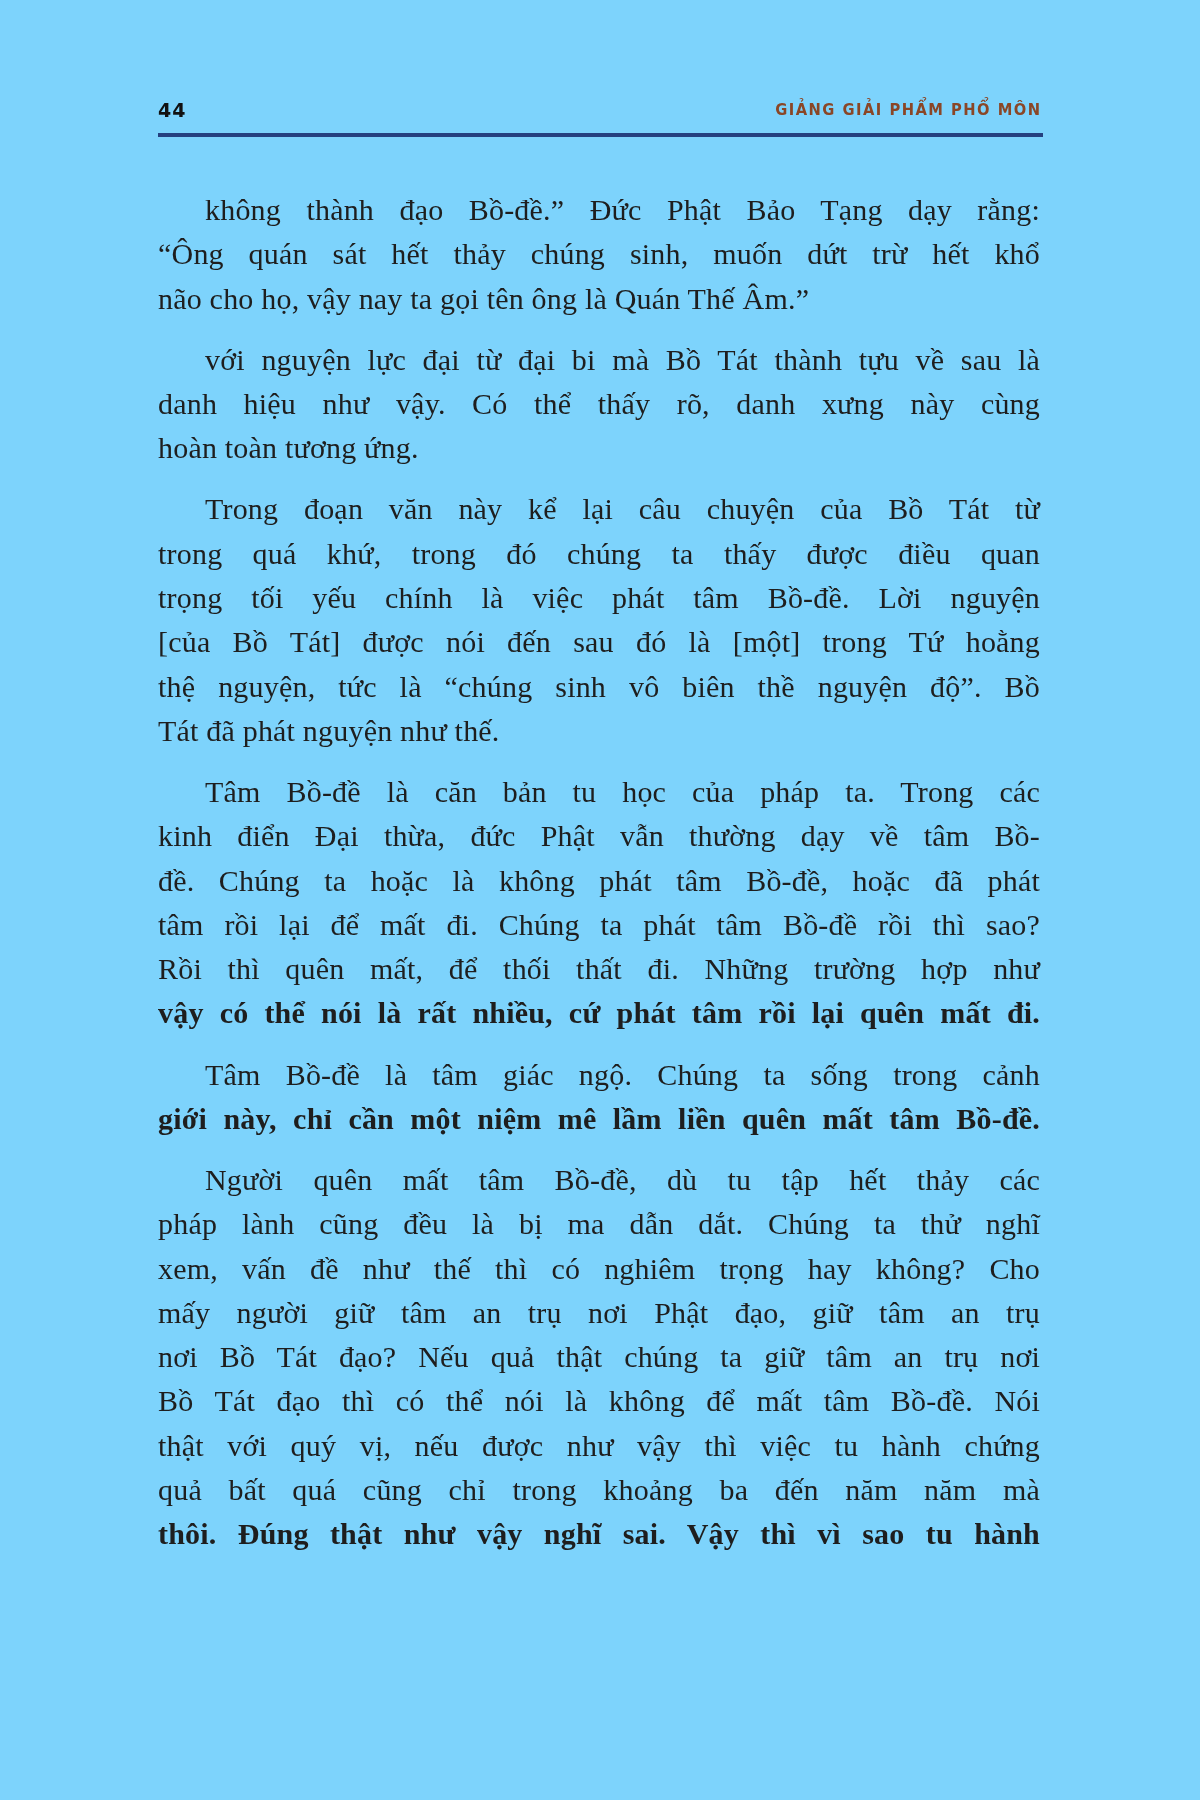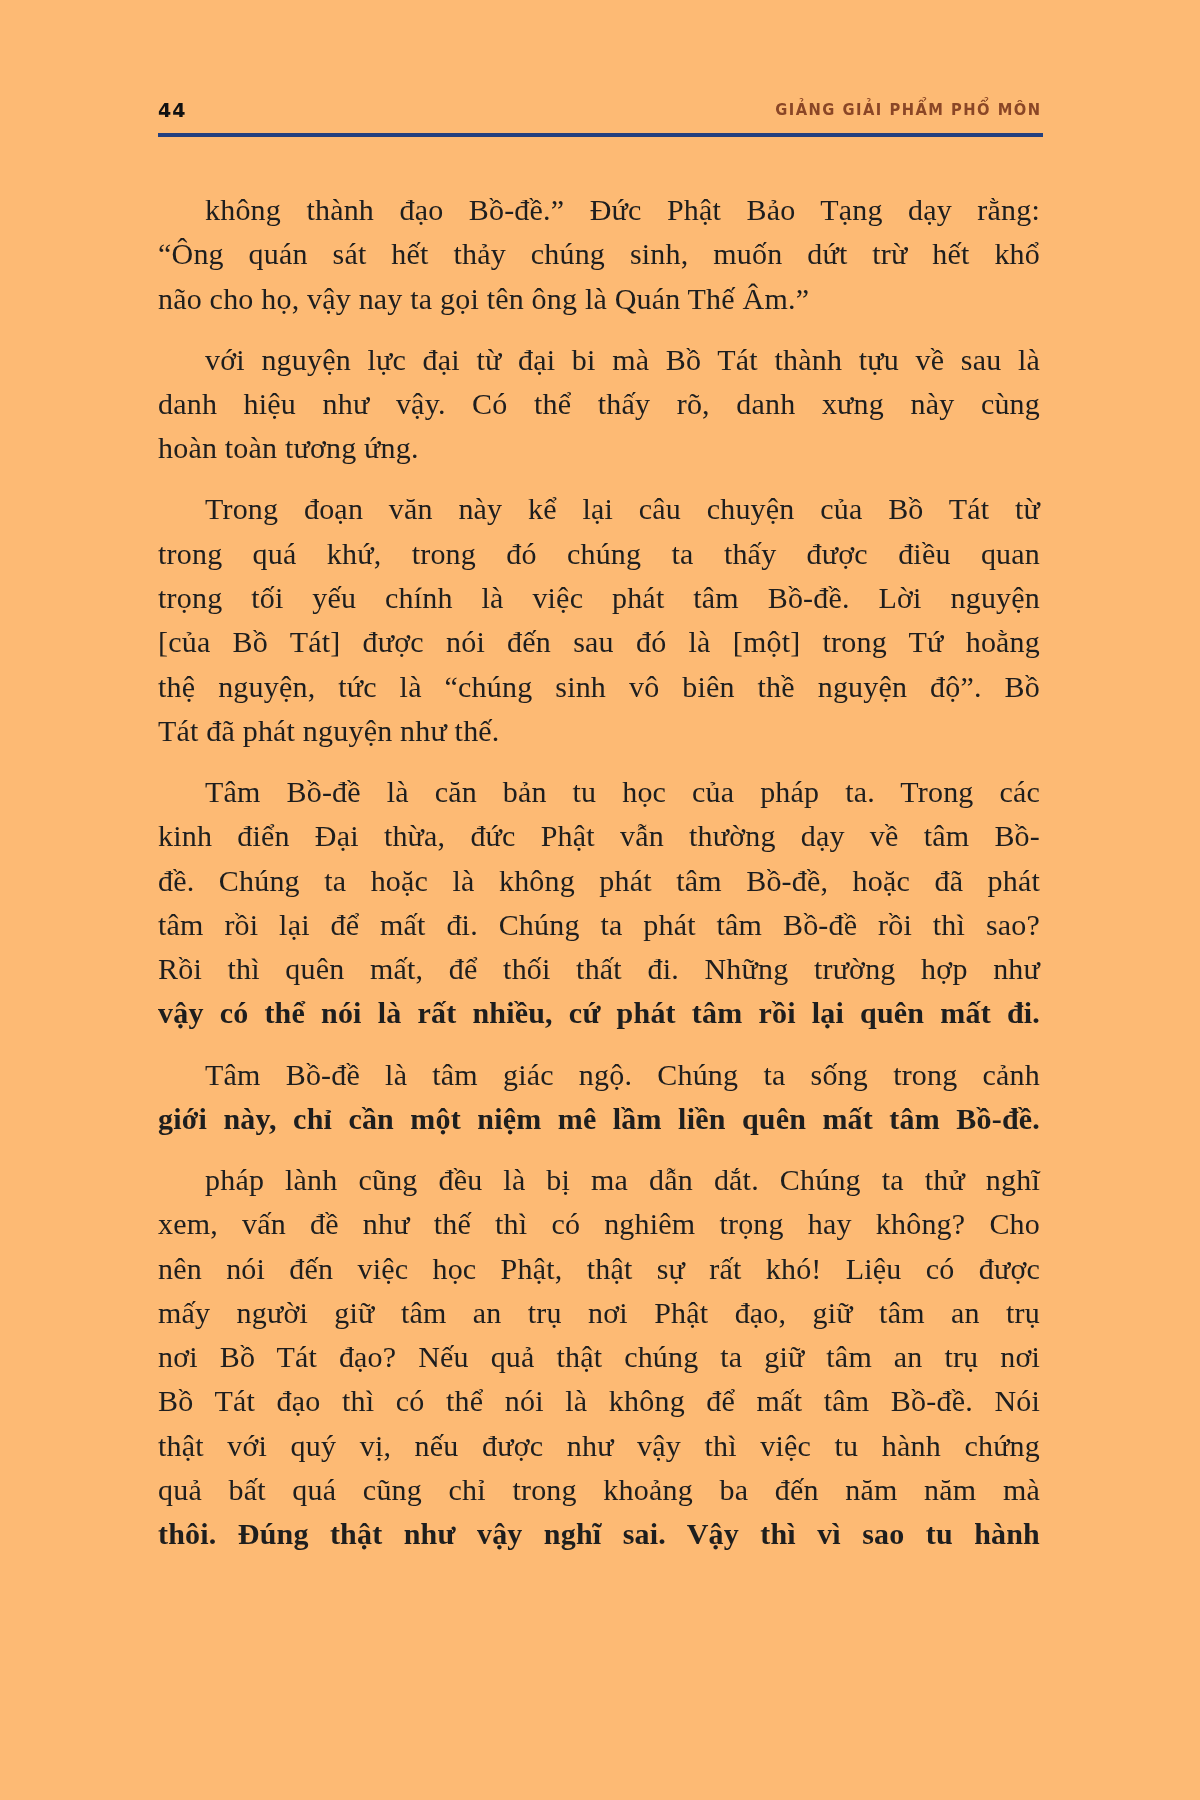--- a/index.html
+++ b/index.html
@@ -1,17 +1,17 @@
 <!DOCTYPE html>
 <html><head>
 <meta charset="utf-8">
 <style>
   html, body { margin: 0; padding: 0; background: #ffffff; }
   body { width: 1200px; height: 1800px; position: relative; overflow: hidden; }
-  .page { position: absolute; left: 0; top: 0; width: 1200px; height: 1800px; background: #fdba74; }
+  .page { position: absolute; left: 0; top: 0; width: 1200px; height: 1800px; background: #7dd3fc; }
   .running-head { position: absolute; left: 158px; top: 96px; width: 885px; height: 30px; }
   .page-number {
     position: absolute; left: 0; top: 2px;
     font-family: "DejaVu Sans", sans-serif; font-weight: bold; font-size: 19px;
     color: #111; letter-spacing: 1px; line-height: 24px;
   }
   .running-title {
     position: absolute; right: 1px; top: 3px;
     font-family: "DejaVu Sans", sans-serif; font-weight: bold; font-size: 16px;
     color: #8a4626; letter-spacing: 1.6px; line-height: 22px;
@@ -68,23 +68,23 @@
       <span class="line">đề. Chúng ta hoặc là không phát tâm Bồ-đề, hoặc đã phát</span>
       <span class="line">tâm rồi lại để mất đi. Chúng ta phát tâm Bồ-đề rồi thì sao?</span>
       <span class="line">Rồi thì quên mất, để thối thất đi. Những trường hợp như</span>
       <span class="line">vậy có thể nói là rất nhiều, cứ phát tâm rồi lại quên mất đi.</span>
     </p>
     <p class="para full-last">
       <span class="line">Tâm Bồ-đề là tâm giác ngộ. Chúng ta sống trong cảnh</span>
       <span class="line">giới này, chỉ cần một niệm mê lầm liền quên mất tâm Bồ-đề.</span>
     </p>
     <p class="para full-last">
+      <span class="line">Người quên mất tâm Bồ-đề, dù tu tập hết thảy các</span>
       <span class="line">pháp lành cũng đều là bị ma dẫn dắt. Chúng ta thử nghĩ</span>
       <span class="line">xem, vấn đề như thế thì có nghiêm trọng hay không? Cho</span>
-      <span class="line">nên nói đến việc học Phật, thật sự rất khó! Liệu có được</span>
       <span class="line">mấy người giữ tâm an trụ nơi Phật đạo, giữ tâm an trụ</span>
       <span class="line">nơi Bồ Tát đạo? Nếu quả thật chúng ta giữ tâm an trụ nơi</span>
       <span class="line">Bồ Tát đạo thì có thể nói là không để mất tâm Bồ-đề. Nói</span>
       <span class="line">thật với quý vị, nếu được như vậy thì việc tu hành chứng</span>
       <span class="line">quả bất quá cũng chỉ trong khoảng ba đến năm năm mà</span>
       <span class="line">thôi. Đúng thật như vậy nghĩ sai. Vậy thì vì sao tu hành</span>
     </p>
   </div>
 </div>
 

